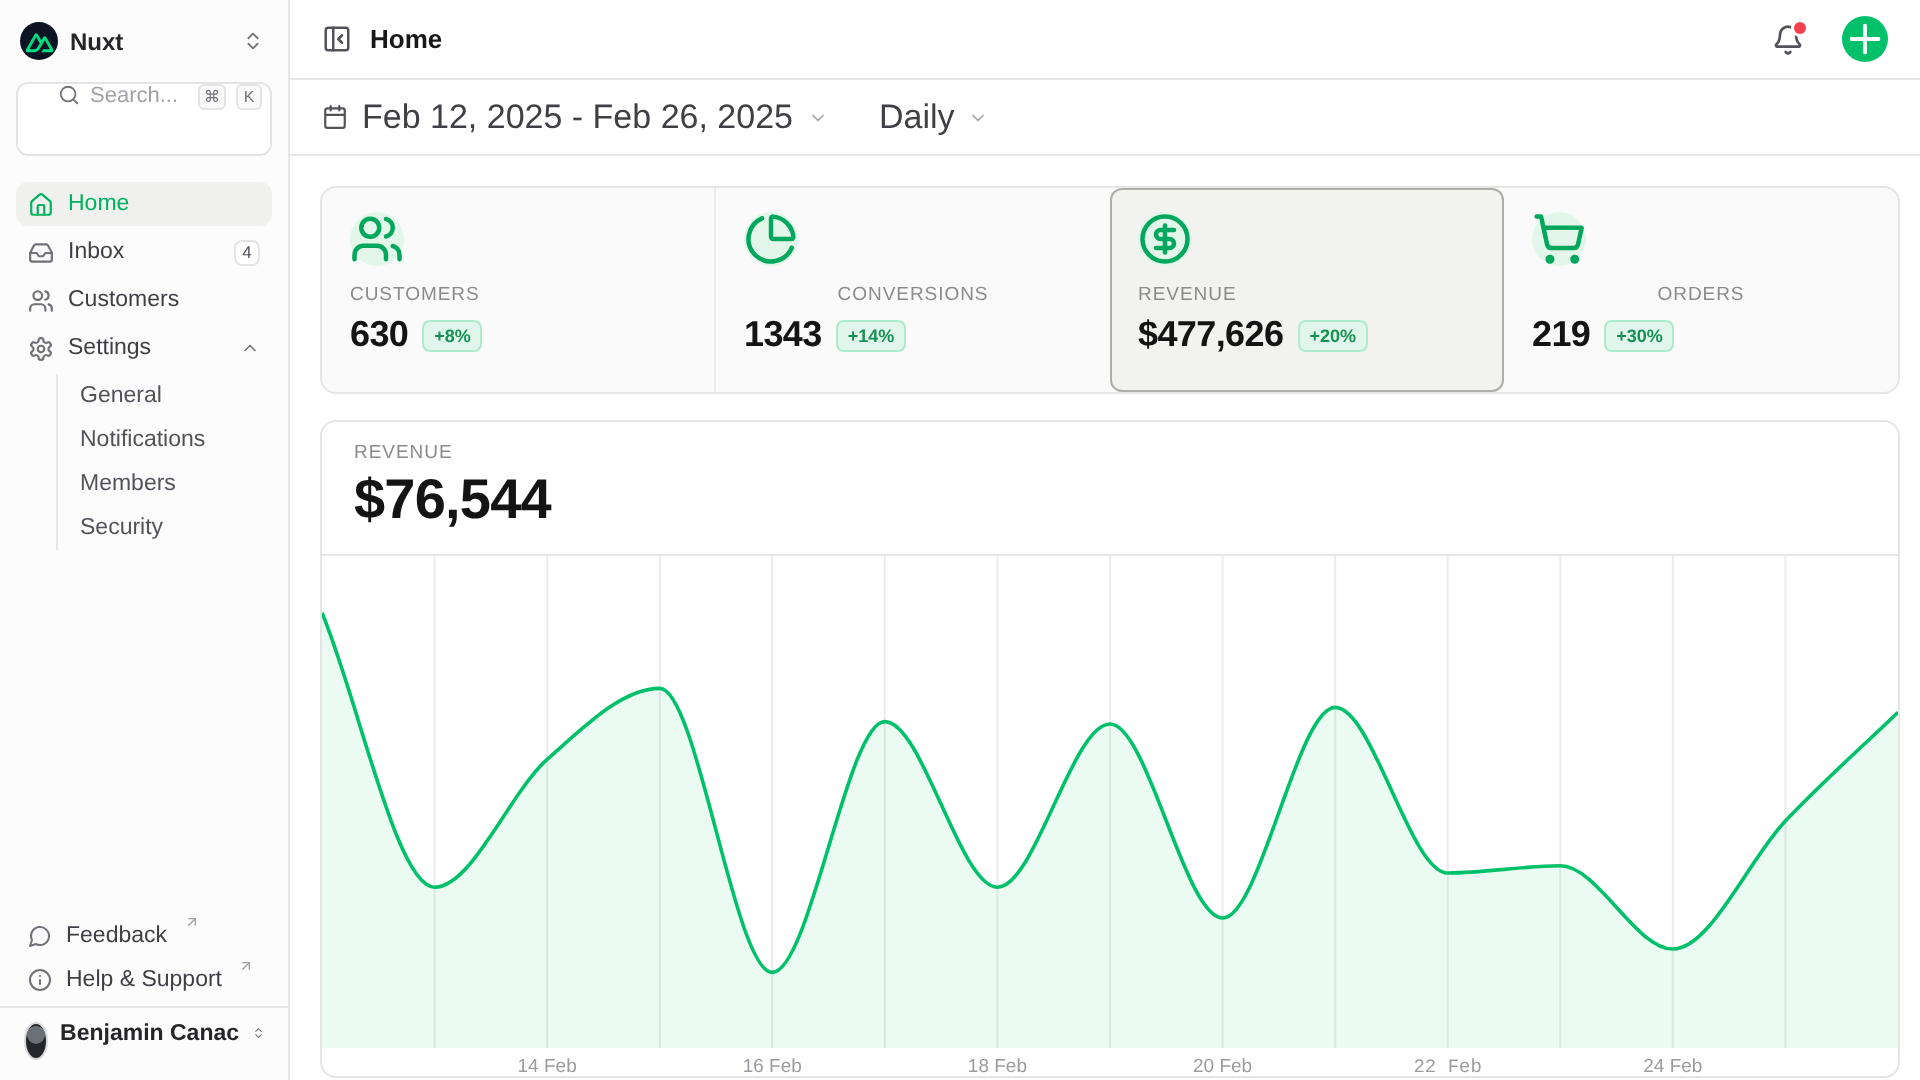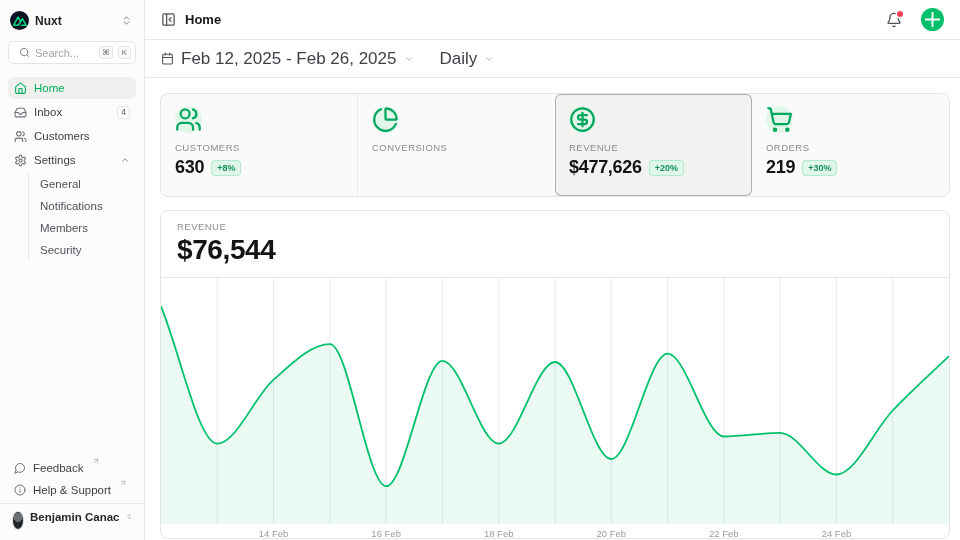--- a/index.html
+++ b/index.html
@@ -11,22 +11,22 @@
   .sidebar { width:145px; min-width:145px; background:#fcfcfc; border-right:1px solid #e7e7e7;
     display:flex; flex-direction:column; padding:9px 8px 8px; }
   .ws-row { display:flex; align-items:center; gap:6px; padding:2px 4px 2px 2px; border-radius:6px; cursor:pointer; }
   .ws-logo { width:19px; height:19px; border-radius:50%; background:#0c1322; display:flex; align-items:center; justify-content:center; }
   .ws-logo svg { width:12px; height:12px; }
   .ws-name { font-size:12px; font-weight:700; color:#26262a; flex:1; }
   .icon { display:inline-flex; align-items:center; justify-content:center; color:#717179; }
   .icon svg { width:100%; height:100%; }
   .sel-icon { width:11px; height:11px; color:#73737b; }
 
-  .search { margin-top:9px; height:23px; border:1px solid #e4e4e7; background:#fff; border-radius:6px;
-    display:flex; align-items:center; gap:5px; padding:0 4px 0 10px; cursor:text; }
+  .search { margin-top:9px; height:37px; border:1px solid #e4e4e7; background:#fff; border-radius:6px;
+    display:flex; gap:5px; padding:0 4px 0 20px; cursor:text; }
   .search .s-icon { width:11px; height:11px; color:#73737b; }
   .search .s-ph { flex:1; font-size:11px; color:#a1a1aa; }
   .kbd { min-width:13px; height:13px; border:1px solid #e4e4e7; background:#fafafa; border-radius:3px;
     font-size:8px; color:#71717a; display:inline-flex; align-items:center; justify-content:center; padding:0 2px; }
 
   nav { margin-top:13px; }
   .nav-item { height:22px; display:flex; align-items:center; gap:7px; padding:0 6px; border-radius:6px;
     cursor:pointer; margin-bottom:2px; }
   .nav-item .n-icon { width:13px; height:13px; color:#707078; }
   .nav-item .n-label { flex:1; font-size:11.5px; font-weight:500; color:#3f3f46; }
@@ -67,21 +67,21 @@
     font-family:inherit; font-size:17px; font-weight:500; color:#3f3f46; }
   .cal-icon { width:13px; height:13px; color:#52525b; }
   .chev-sm { width:10px; height:10px; color:#a1a1aa; }
 
   .content { flex:1; padding:15px 10px 0 15px; overflow:hidden; }
 
   
   .stats { display:grid; grid-template-columns:1fr 1fr 1fr 1fr; border:1px solid #e5e5e5; border-radius:8px;
     background:#fafafa; overflow:hidden; height:104px; }
   .stat { padding:12px 14px; border-right:1px solid #ececec; cursor:pointer; }
-  .stat:last-child, .stat.no-divider { border-right:none; }
+  .stat:last-child, .stat.no-divider { border-right:none;text-align:center; }
   .stat.selected { background:#f2f2f0; border-right:none; border-radius:6px; box-shadow:inset 0 0 0 1px #adada9; }
   .stat-icon-circle { width:27px; height:27px; border-radius:50%; background:#e2f6ea; display:flex; align-items:center; justify-content:center; color:#00a75c; }
   .stat-icon-circle svg { width:13px; height:13px; }
   .stat-label { margin-top:9px; font-size:9.5px; letter-spacing:0.05em; color:#8b8b8b; font-weight:400; }
   .stat-row { margin-top:4px; display:flex; align-items:center; gap:7px; }
   .stat-value { font-size:18px; font-weight:700; letter-spacing:-0.3px; color:#141414; }
   .delta { font-size:9px; font-weight:600; color:#169154; background:#e0f6ea; border:1px solid rgba(0,193,106,.22);
     border-radius:4px; padding:2px 5px; }
 
   
@@ -318,20 +318,24 @@
     </div>
   </div>
           <div class="stat no-divider">
     <span class="stat-icon-circle">
               <svg viewBox="0 0 24 24" fill="none" stroke="currentColor" stroke-width="2" stroke-linecap="round" stroke-linejoin="round" style="width:100%;height:100%;display:block">
                 <path d="M21 12c.552 0 1.005-.449.95-.998a10 10 0 0 0-8.953-8.951c-.55-.055-.997.398-.997.95v8a1 1 0 0 0 1 1z"></path>
                 <path d="M21.21 15.89A10 10 0 1 1 8 2.83"></path>
               </svg>
             </span>
     <div class="stat-label">CONVERSIONS</div>
+    <div class="stat-row">
+      <span class="stat-value">1343</span>
+      <span class="delta">+14%</span>
+    </div>
   </div>
           <div class="stat selected">
     <span class="stat-icon-circle">
               <svg viewBox="0 0 24 24" fill="none" stroke="currentColor" stroke-width="2" stroke-linecap="round" stroke-linejoin="round" style="width:100%;height:100%;display:block">
                 <circle cx="12" cy="12" r="10"></circle>
                 <path d="M16 8h-6a2 2 0 1 0 0 4h4a2 2 0 1 1 0 4H8"></path>
                 <path d="M12 18V6"></path>
               </svg>
             </span>
     <div class="stat-label">REVENUE</div>
@@ -378,19 +382,19 @@
               <line x1="731.7" y1="0" x2="731.7" y2="246" stroke="#ebebeb" stroke-width="1" vector-effect="non-scaling-stroke"></line>
               <path d="M0.0,28.4 C18.8,74.1 37.5,165.6 56.3,165.6 C75.0,165.6 93.8,118.3 112.6,101.7 C131.3,85.2 150.1,66.2 168.9,66.2 C187.6,66.2 206.4,208.2 225.1,208.2 C243.9,208.2 262.7,82.8 281.4,82.8 C300.2,82.8 319.0,165.6 337.7,165.6 C356.5,165.6 375.2,84.0 394.0,84.0 C412.8,84.0 431.5,181.0 450.3,181.0 C469.0,181.0 487.8,75.7 506.6,75.7 C525.3,75.7 544.1,158.5 562.9,158.5 C581.6,158.5 600.4,154.9 619.1,154.9 C637.9,154.9 656.7,196.5 675.4,196.5 C694.2,196.5 713.0,152.2 731.7,132.5 C750.5,112.7 769.2,96.2 788.0,78.1 L788,246 L0,246 Z" fill="rgba(0,193,106,0.08)" stroke="none"></path>
               <path d="M0.0,28.4 C18.8,74.1 37.5,165.6 56.3,165.6 C75.0,165.6 93.8,118.3 112.6,101.7 C131.3,85.2 150.1,66.2 168.9,66.2 C187.6,66.2 206.4,208.2 225.1,208.2 C243.9,208.2 262.7,82.8 281.4,82.8 C300.2,82.8 319.0,165.6 337.7,165.6 C356.5,165.6 375.2,84.0 394.0,84.0 C412.8,84.0 431.5,181.0 450.3,181.0 C469.0,181.0 487.8,75.7 506.6,75.7 C525.3,75.7 544.1,158.5 562.9,158.5 C581.6,158.5 600.4,154.9 619.1,154.9 C637.9,154.9 656.7,196.5 675.4,196.5 C694.2,196.5 713.0,152.2 731.7,132.5 C750.5,112.7 769.2,96.2 788.0,78.1" fill="none" stroke="#00c16a" stroke-width="1.8" vector-effect="non-scaling-stroke"></path>
             </svg>
           </div>
         <div class="chart-xaxis" id="chart-xaxis">
             <span class="x-label" style="left: 14.2857%;">14 Feb</span>
             <span class="x-label" style="left: 28.5714%;">16 Feb</span>
             <span class="x-label" style="left: 42.8571%;">18 Feb</span>
             <span class="x-label" style="left: 57.1429%;">20 Feb</span>
-            <span class="x-label" style="left: 71.4286%;">22 Feb</span>
+            <span class="x-label" style="left: 71.4286%; font-family: Liberation Mono, monospace;">22 Feb</span>
             <span class="x-label" style="left: 85.7143%;">24 Feb</span>
           </div>
       </section>
     </main>
   </div>
 </div>
 
 </body></html>

